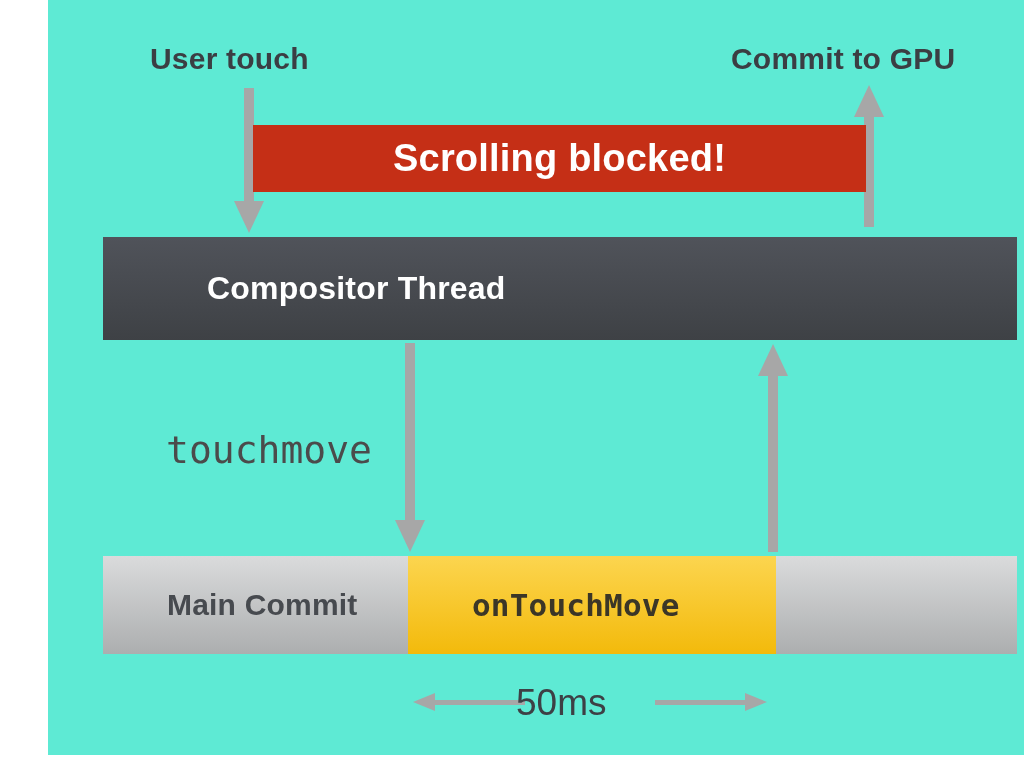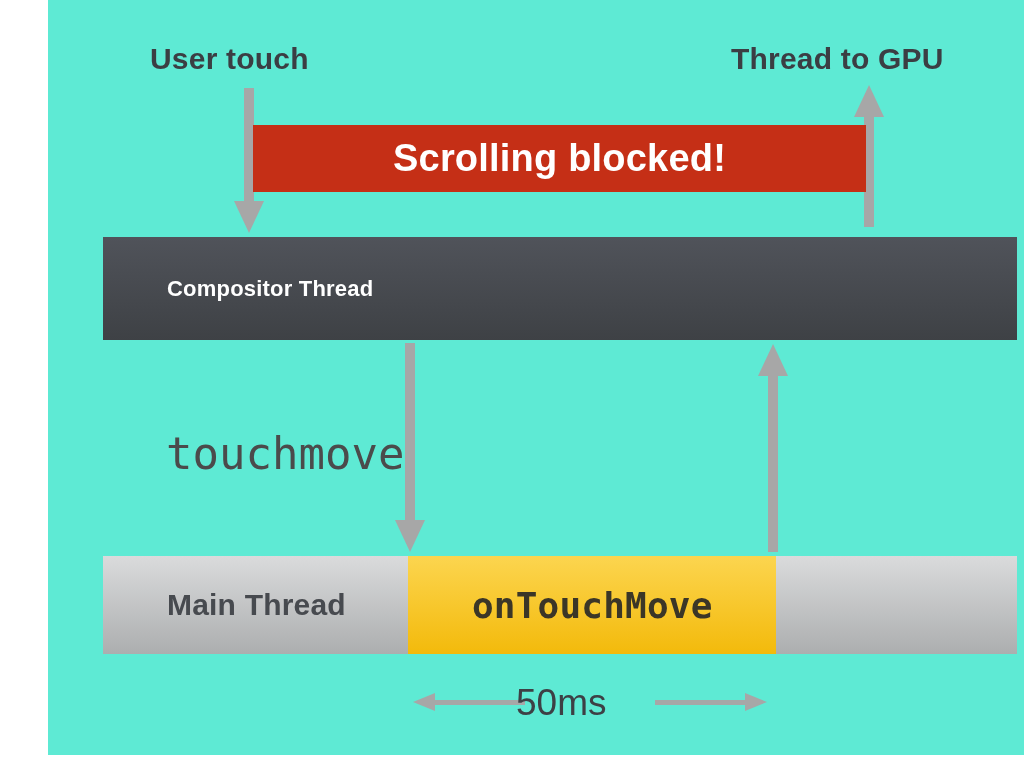--- a/index.html
+++ b/index.html
@@ -33,45 +33,45 @@
     display:flex;align-items:center;justify-content:center;
   }
   .red-banner .txt{color:var(--banner-text,#ffffff);font-size:38px;font-weight:bold;letter-spacing:0.2px;}
 
   
   .compositor-bar{
     position:absolute;left:55px;top:237px;width:914px;height:103px;
     background:linear-gradient(180deg,var(--compositor-top,#50535a),var(--compositor-bottom,#3e4145));
     display:flex;align-items:center;
   }
-  .compositor-bar .txt{color:var(--banner-text,#ffffff);font-size:22px;font-weight:bold;
-    padding-left:64px;letter-spacing:0.2px;}
+  .compositor-bar .txt{color:var(--banner-text,#ffffff);font-size:32px;font-weight:bold;
+    padding-left:104px;letter-spacing:0.2px;}
 
   
   .touchmove-label{
     position:absolute;left:118px;top:428px;
-    font-family:"DejaVu Sans Mono",monospace;font-size:44px;color:var(--mono-text,#4b4b4b);
+    font-family:"DejaVu Sans Mono",monospace;font-size:38px;color:var(--mono-text,#4b4b4b);
   }
 
   
   .main-bar{
     position:absolute;left:55px;top:556px;width:914px;height:98px;
     background:linear-gradient(180deg,var(--main-top,#dadbdc),var(--main-bottom,#acaeaf));
   }
   .main-bar .txt{
     position:absolute;left:64px;top:0;height:100%;display:flex;align-items:center;
     color:var(--main-label-text,#474a4f);font-size:30px;font-weight:bold;letter-spacing:0.2px;
   }
   .task-block{
     position:absolute;left:305px;top:0;width:368px;height:100%;
     background:linear-gradient(180deg,var(--task-yellow-top,#fcd54f),var(--task-yellow-bottom,#f3ba0b));
     display:flex;align-items:center;justify-content:center;
   }
   .task-block .txt{
-    font-family:"DejaVu Sans Mono",monospace;font-size:36px;color:var(--task-text,#3b3627);text-align:center;
+    font-family:"DejaVu Sans Mono",monospace;font-size:31px;color:var(--task-text,#3b3627);text-align:center;
   }
 
   
   .duration-label{
     position:absolute;left:468px;top:682px;width:150px;text-align:left;
     font-size:37px;color:var(--duration-text,#3d4045);
   }
   .harrow{position:absolute;top:693px;height:18px;display:flex;align-items:center;}
   .harrow .hline{height:5px;flex:1;background:var(--arrow,#a7a7a7);}
   .hhead-left{width:0;height:0;border-top:9px solid transparent;border-bottom:9px solid transparent;
@@ -81,21 +81,21 @@
   .harrow-left{left:365px;width:112px;}
   .harrow-right{left:607px;width:112px;}
 </style>
 </head>
 <body>
 
 <div class="canvas">
 
   <div class="toplabel user-touch">User touch</div>
 
-  <div class="toplabel commit-gpu">Thread to GPU</div>
+  <div class="toplabel commit-gpu">Commit to GPU</div>
 
   <div class="varrow arrow-user">
     <div class="vline"></div>
     <div class="vhead-down"></div>
   </div>
 
   <div class="varrow arrow-commit">
     <div class="vhead-up"></div>
     <div class="vline"></div>
   </div>
@@ -117,21 +117,21 @@
 
   <div class="varrow arrow-response">
     <div class="vhead-up"></div>
     <div class="vline"></div>
   </div>
 
   <div class="main-bar">
     <div class="task-block">
       <span class="txt">onTouchMove</span>
     </div>
-    <span class="txt">Main Thread</span>
+    <span class="txt">Main Commit</span>
   </div>
 
   <div class="harrow harrow-left">
     <div class="hhead-left"></div>
     <div class="hline"></div>
   </div>
 
   <div class="duration-label">50ms</div>
 
   <div class="harrow harrow-right">

